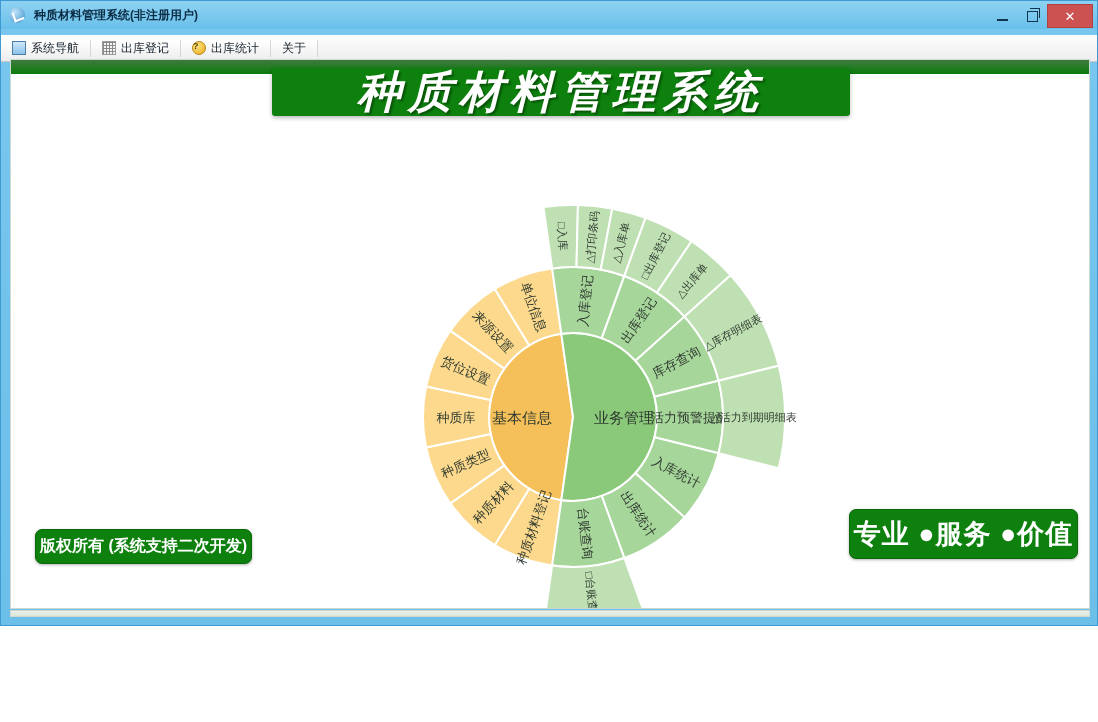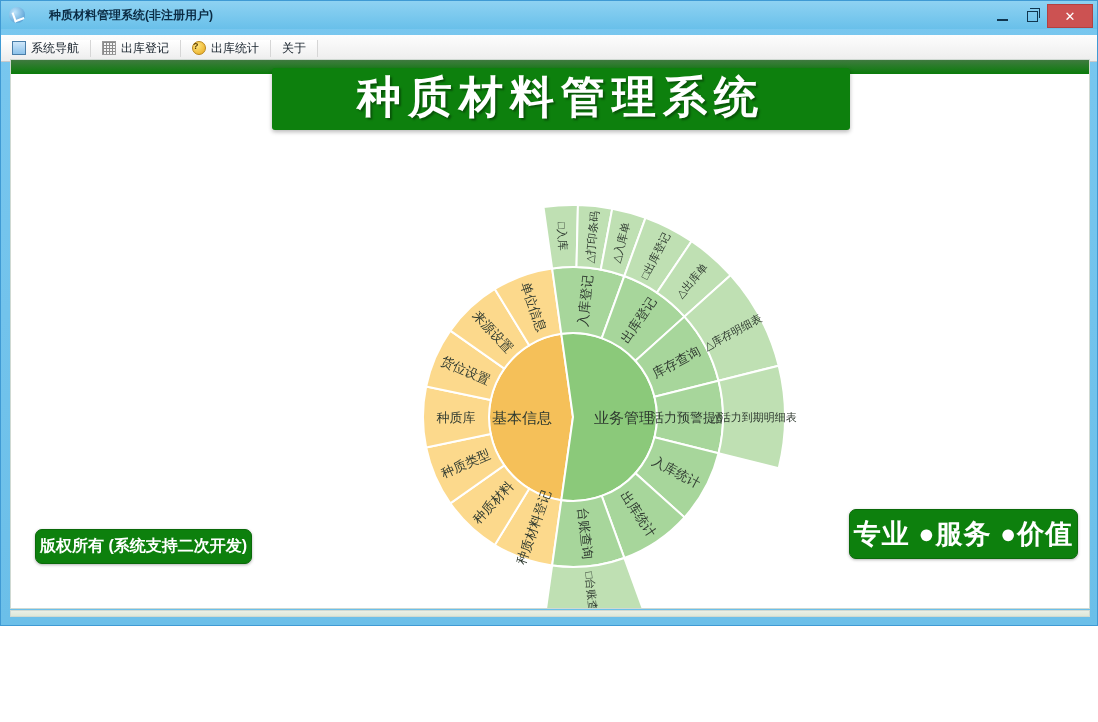--- a/index.html
+++ b/index.html
@@ -10,21 +10,21 @@
           border:1px solid #3f9ad4;box-sizing:border-box;}
 
   
   #titlebar{position:absolute;left:0;top:0;width:100%;height:28px;
             background:linear-gradient(#8ed2f2,#69c0ea);display:flex;align-items:center;}
   #app-icon{width:16px;height:16px;margin-left:8px;border-radius:50%;
             background:radial-gradient(circle at 35% 32%,#bfe4fb,#3d8fcb);
             position:relative;flex:0 0 auto;}
   #app-icon:after{content:"";position:absolute;left:4px;top:4px;width:8px;height:8px;
             border-left:2px solid #fff;border-bottom:2px solid #fff;transform:rotate(-20deg);}
-  #title-text{margin-left:24px;font-size:12px;font-weight:bold;color:#0b2c45;
+  #title-text{margin-left:9px;font-size:12px;font-weight:bold;color:#0b2c45;
               white-space:nowrap;}
   .wbtn{width:30px;height:22px;display:flex;align-items:center;justify-content:center;
         font-size:13px;color:#10364f;cursor:default;}
   #winbtns{position:absolute;right:4px;top:3px;display:flex;align-items:center;}
   #btn-close{width:44px;height:22px;background:#cc5252;border:1px solid #b34141;
              color:#fff;display:flex;align-items:center;justify-content:center;font-size:13px;}
   .glyph-min{display:block;width:11px;height:2px;background:#10364f;margin-top:7px;}
   .glyph-max{display:block;width:9px;height:9px;border:1.5px solid #10364f;position:relative;}
   .glyph-max:before{content:"";position:absolute;left:2px;top:-4px;width:9px;height:9px;
              border:1.5px solid #10364f;border-bottom:none;border-left:none;}
@@ -44,23 +44,23 @@
             border:1px solid #b9861a;box-sizing:border-box;color:#5c3f06;font-size:9px;
             font-weight:bold;display:flex;align-items:center;justify-content:center;line-height:1;}
 
   
   #client{position:absolute;left:9px;top:58px;width:1080px;height:550px;
           background:#ffffff;border:1px solid #cfd9d2;box-sizing:border-box;overflow:hidden;}
 
   
   #banner-strip{position:absolute;left:0;top:0;width:100%;height:14px;
                 background:linear-gradient(#3f7a3f,#0a7c0a);}
-  #banner{position:absolute;left:261px;top:8px;width:578px;height:62px;
-          background:#0d800d;border-radius:3px;display:flex;justify-content:center;
-          box-shadow:0 2px 4px rgba(0,0,0,.28);}
+  #banner{position:absolute;left:261px;top:8px;width:578px;height:48px;
+          background:#0d800d;border-radius:3px;display:flex;align-items:center;justify-content:center;
+          box-shadow:0 2px 4px rgba(0,0,0,.28);font-style:italic;}
   #banner-text{color:#ffffff;font-size:44px;font-weight:bold;letter-spacing:7px;
                text-shadow:2px 2px 2px rgba(0,0,0,.35);white-space:nowrap;}
 
   
   #sunburst{position:absolute;left:0;top:0;width:1080px;height:548px;}
 
   
   .badge{position:absolute;background:#0d800d;border-radius:7px;color:#fff;font-weight:bold;
          display:flex;align-items:center;justify-content:center;
          box-shadow:0 1px 3px rgba(0,0,0,.3);border:1px solid #0a6a0a;}

